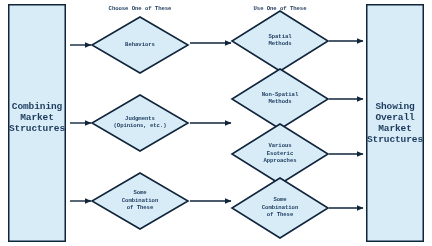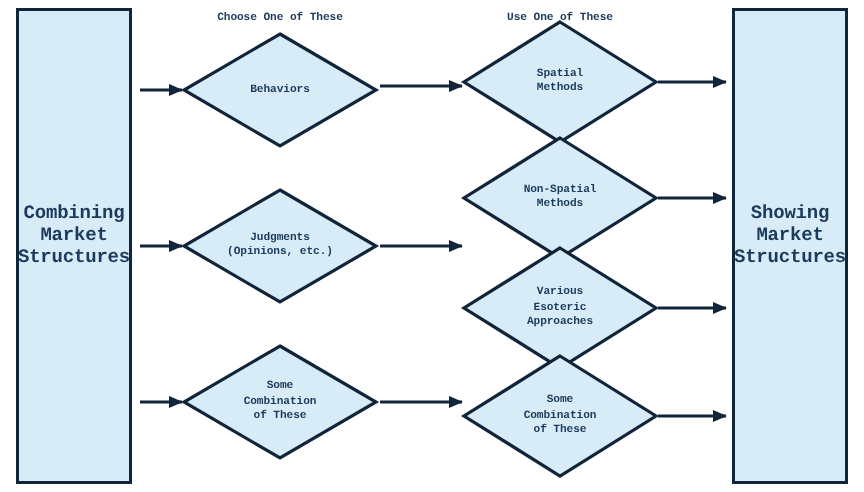--- a/index.html
+++ b/index.html
@@ -79,20 +79,21 @@
   </svg>
 
   <div id="labels-layer">
       <div class="box-label" style="left: 8px; top: 100.6px; width: 58px;">
         <span>Combining</span>
         <span>Market</span>
         <span>Structures</span>
       </div>
       <div class="box-label" style="left: 366px; top: 100.6px; width: 58px;">
         <span>Showing</span>
+        <span>Overall</span>
         <span>Market</span>
         <span>Structures</span>
       </div>
       <div class="dia-label" style="left: 92px; top: 40.7px; width: 96px;">
         <span>Behaviors</span>
       </div>
       <div class="dia-label" style="left: 92px; top: 114.9px; width: 96px;">
         <span>Judgments</span>
         <span>(Opinions, etc.)</span>
       </div>

